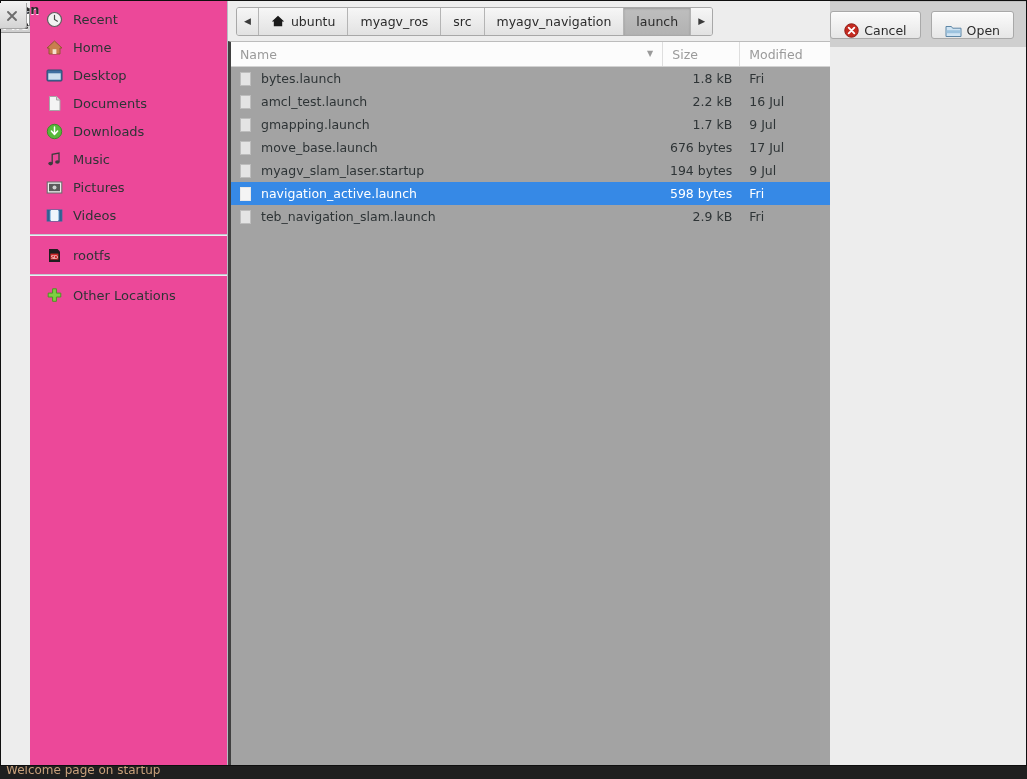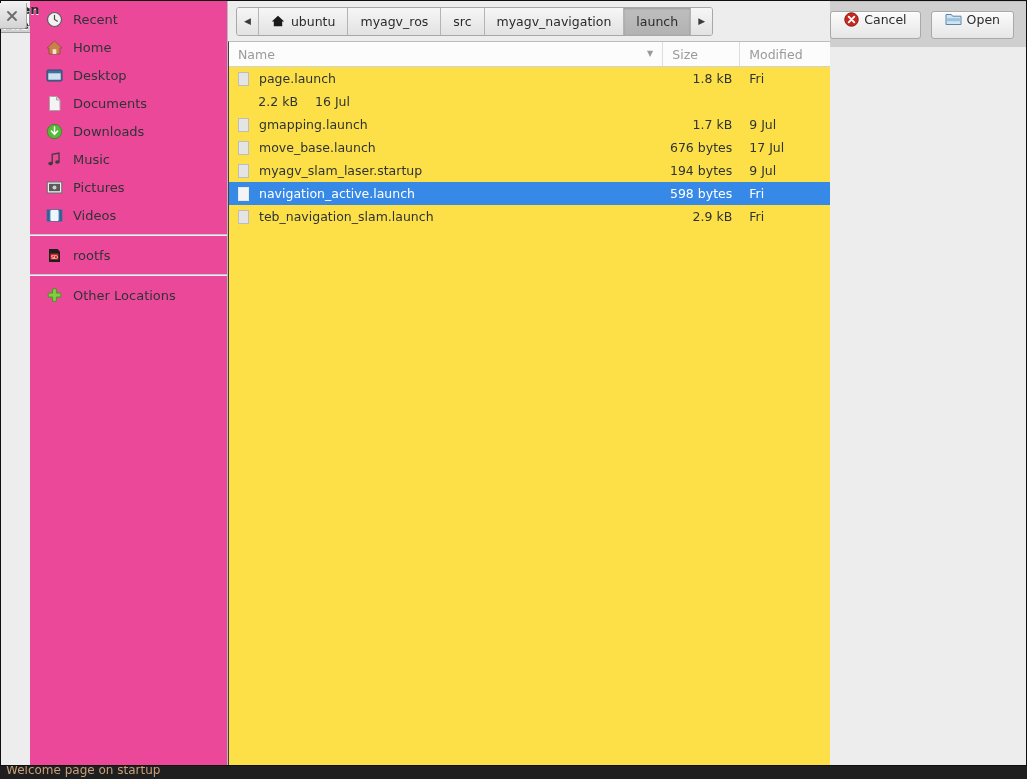--- a/index.html
+++ b/index.html
@@ -197,23 +197,23 @@
   .crumb.arrow {
     padding: 0 7px;
     color: #3a3a3a;
     font-size: 9px;
   }
 
   
   .filelist {
     flex: 1;
     margin: 0;
-    background: #fde047;
+    background: #a3a3a3;
     border-top: 1px solid #bcbcbc;
-    border-left: 1px solid #404040;
+    border-left: 3px solid #404040;
     min-height: 0;
     overflow: hidden;
     display: flex;
     flex-direction: column;
   }
   .fl-head {
     display: flex;
     height: 24px;
     min-height: 24px;
     background: #fcfcfc;
@@ -291,21 +291,21 @@
     background: #cfcfcf;
     display: flex;
     align-items: center;
     justify-content: flex-end;
     padding-right: 12px;
     gap: 10px;
     border-top: 1px solid #c0c0c0;
   }
   .btn {
     display: flex;
-    align-items: flex-start;
+    align-items: flex-end;
     justify-content: center;
     gap: 5px;
     height: 28px;
     min-width: 82px;
     padding: 0 13px;
     font-size: 12.5px;
     color: #2b2b2b;
     background: linear-gradient(to bottom, #fbfbfb, #e6e6e6);
     border: 1px solid #a9a9a9;
     border-radius: 3px;
@@ -527,27 +527,31 @@
           <div class="col col-mod">
             <span>Modified</span>
           </div>
         </div>
 
         <div class="fl-rows">
 
           <div class="fl-row">
             <div class="cell-name">
               <span class="file-ico"></span>
-              <span>page.launch</span>
+              <span>bytes.launch</span>
             </div>
             <div class="cell-size">1.8 kB</div>
             <div class="cell-mod">Fri</div>
           </div>
 
           <div class="fl-row">
+            <div class="cell-name">
+              <span class="file-ico"></span>
+              <span>amcl_test.launch</span>
+            </div>
             <div class="cell-size">2.2 kB</div>
             <div class="cell-mod">16 Jul</div>
           </div>
 
           <div class="fl-row">
             <div class="cell-name">
               <span class="file-ico"></span>
               <span>gmapping.launch</span>
             </div>
             <div class="cell-size">1.7 kB</div>

